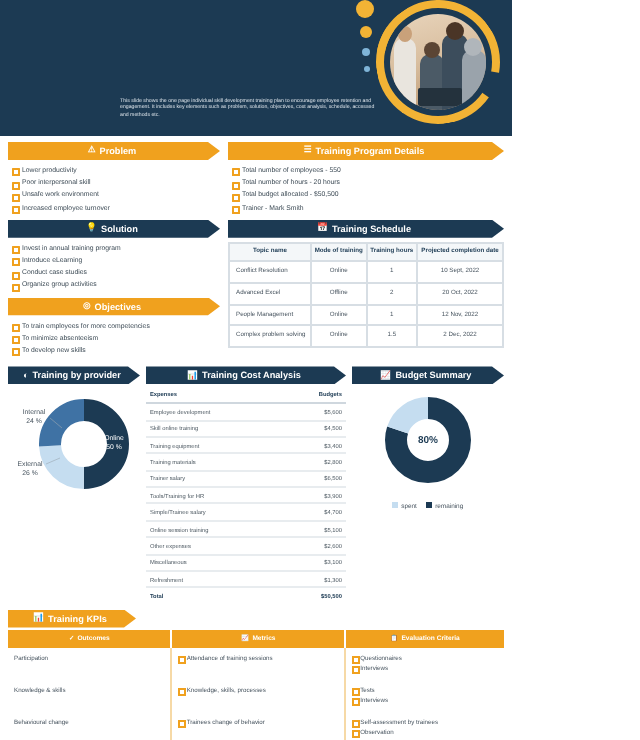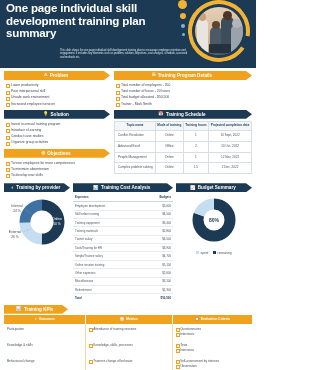--- a/index.html
+++ b/index.html
@@ -163,21 +163,20 @@
   .kpi-table ul li:before {
     content:""; position:absolute; left:0; top:1.3px; width:1.6px; height:1.6px;
     border:0.4px solid #f0a11e;
   }
   .kpi-head-icon { font-size:3.2px; margin-right:1.5px; }
 </style>
 </head>
 <body>
 
 <div class="header">
-  <div class="header-title">One page individual skill development training plan summary</div>
   <div class="header-sub">This slide shows the one page individual skill development training plan to encourage employee retention and engagement. It includes key elements such as problem, solution, objectives, cost analysis, schedule, accessed and methods etc.</div>
   <div class="hero-wrap">
     <div class="dot d1"></div>
     <div class="dot d2"></div>
     <div class="dot d3"></div>
     <div class="dot d4"></div>
     <div class="hero-arc"></div>
     <div class="hero-arc2"></div>
     <div class="hero-photo">
       <div class="p1"></div>

